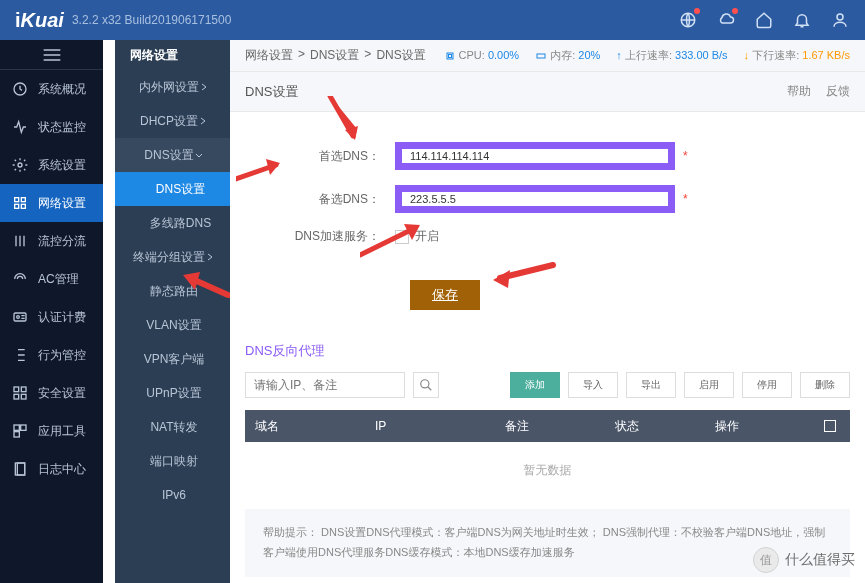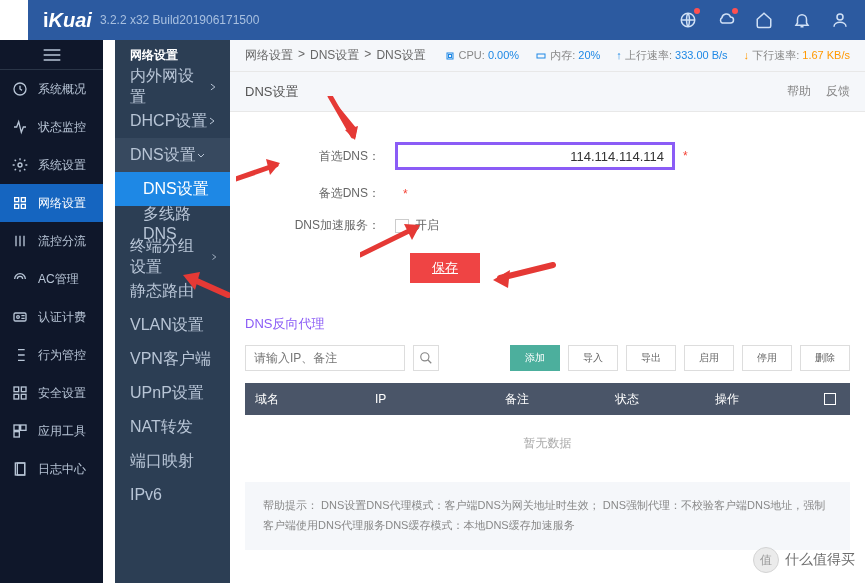--- a/index.html
+++ b/index.html
@@ -1,40 +1,40 @@
 <!DOCTYPE html>
 <html><head>
 <meta charset="utf-8">
 <style>
 * { margin: 0; padding: 0; box-sizing: border-box; }
 body { font-family: "Microsoft YaHei", Arial, sans-serif; font-size: 12px; color: #333; background: #fff; width: 865px; height: 583px; overflow: hidden; position: relative; }
 
 
-.header { height: 40px; background: #2c5aa0; display: flex; align-items: center; padding: 0 15px; color: #fff; margin-left: 28px; }
+.header { height: 40px; background: #2c5aa0; display: flex; align-items: center; padding: 0 15px; color: #fff; }
 .logo { font-size: 20px; font-style: italic; font-weight: bold; margin-right: 8px; }
 .logo .i { font-style: normal; }
 .version { font-size: 12px; color: #a8c0e0; }
 .header-spacer { flex: 1; }
 .header-icons { display: flex; gap: 18px; align-items: center; }
 .hicon { width: 20px; height: 20px; display: flex; align-items: center; justify-content: center; cursor: pointer; color: #d0e0f5; position: relative; }
 .hicon svg { width: 18px; height: 18px; }
 .dot { position: absolute; top: -2px; right: -2px; width: 6px; height: 6px; background: #ff5050; border-radius: 50%; }
 
 
 .sidebar1 { position: absolute; left: 0; top: 40px; bottom: 0; width: 103px; background: #0f172a; color: #b8c5d6; }
 .collapse { height: 30px; display: flex; align-items: center; justify-content: center; border-bottom: 1px solid #2a3547; cursor: pointer; }
 .collapse svg { width: 20px; height: 14px; }
 .sb1-item { height: 38px; display: flex; align-items: center; padding-left: 12px; cursor: pointer; font-size: 12px; gap: 10px; }
 .sb1-item.active { background: #1565c0; color: #fff; }
 .sb1-item svg { width: 16px; height: 16px; flex-shrink: 0; }
 
 
 .sidebar2 { position: absolute; left: 115px; top: 40px; bottom: 0; width: 115px; background: #2c3e54; color: #b8c5d6; }
 .sb2-title { height: 30px; display: flex; align-items: center; padding-left: 15px; font-size: 12px; color: #fff; background: #2c3e54; font-weight: bold; }
-.sb2-item { height: 34px; display: flex; align-items: center; padding-left: 15px; cursor: pointer; font-size: 16px; justify-content: flex-start; padding-right: 12px; }
+.sb2-item { height: 34px; display: flex; align-items: center; padding-left: 15px; cursor: pointer; font-size: 12px; justify-content: center; padding-right: 12px; }
 .sb2-item.expanded { background: #37495f; }
 .sb2-item.sub { padding-left: 28px; }
 .sb2-item.sub.active { background: #1e88e5; color: #fff; }
 .chev { width: 10px; height: 10px; }
 
 
 .content { position: absolute; left: 230px; top: 40px; right: 0; bottom: 0; background: #fff; overflow-y: auto; }
 .breadcrumb { height: 32px; background: #f5f7fa; display: flex; align-items: center; padding: 0 15px; font-size: 12px; color: #666; border-bottom: 1px solid #e8e8e8; }
 .bc-left { display: flex; gap: 5px; }
 .bc-right { margin-left: auto; display: flex; gap: 16px; align-items: center; font-size: 11px; }
@@ -45,25 +45,25 @@
 .cpu-icon { width: 12px; height: 12px; display: inline-block; vertical-align: middle; }
 
 .sec-title { height: 40px; background: #f5f7fa; display: flex; align-items: center; padding: 0 15px; font-size: 13px; color: #555; border-bottom: 1px solid #e8e8e8; }
 .sec-title .right-links { margin-left: auto; font-size: 12px; color: #888; display: flex; gap: 15px; }
 .sec-title .right-links span { cursor: pointer; }
 
 
 .form-area { padding: 30px 15px 20px 15px; position: relative; }
 .form-row { display: flex; align-items: center; margin-bottom: 15px; }
 .form-label { width: 150px; text-align: right; padding-right: 15px; color: #666; font-size: 12px; }
-.form-input { width: 280px; height: 28px; border: 3px solid #8b5cf6; padding: 0 8px; font-size: 13px; color: #333; text-align: right; }
+.form-input { width: 280px; height: 28px; border: 7px solid #8b5cf6; padding: 0 8px; font-size: 11px; color: #333; }
 .req { color: #f44336; margin-left: 8px; }
 .checkbox { width: 14px; height: 14px; border: 1px solid #ccc; display: inline-block; vertical-align: middle; margin-right: 6px; }
 .chk-label { color: #666; font-size: 12px; }
-.btn-save { width: 70px; height: 30px; background: #ef4444; color: #fff; border: none; cursor: pointer; font-size: 13px; margin-left: 165px; margin-top: 4px; text-decoration: underline; }
+.btn-save { width: 70px; height: 30px; background: #a16207; color: #fff; border: none; cursor: pointer; font-size: 13px; margin-left: 165px; margin-top: 20px; text-decoration: underline; }
 
 
 .arrow { position: absolute; pointer-events: none; }
 .arrow svg { fill: #e53935; }
 
 
 .rp-title { padding: 12px 15px; font-size: 13px; color: #8b5cf6; }
 .rp-toolbar { display: flex; align-items: center; padding: 0 15px 12px 15px; gap: 8px; }
 .rp-search { width: 160px; height: 26px; border: 1px solid #ddd; padding: 0 8px; font-size: 12px; }
 .rp-searchbtn { width: 26px; height: 26px; border: 1px solid #ddd; background: #fff; cursor: pointer; display: flex; align-items: center; justify-content: center; }
@@ -299,20 +299,21 @@
   </div>
 
   <div class="form-area">
     <div class="form-row">
       <div class="form-label">首选DNS：</div>
       <input class="form-input" value="114.114.114.114" style="">
       <span class="req">*</span>
     </div>
     <div class="form-row">
       <div class="form-label">备选DNS：</div>
+      <input class="form-input" value="223.5.5.5" style="">
       <span class="req">*</span>
     </div>
     <div class="form-row">
       <div class="form-label">DNS加速服务：</div>
       <span class="checkbox"></span>
       <span class="chk-label">开启</span>
     </div>
     <button class="btn-save">保存</button>
 
     

